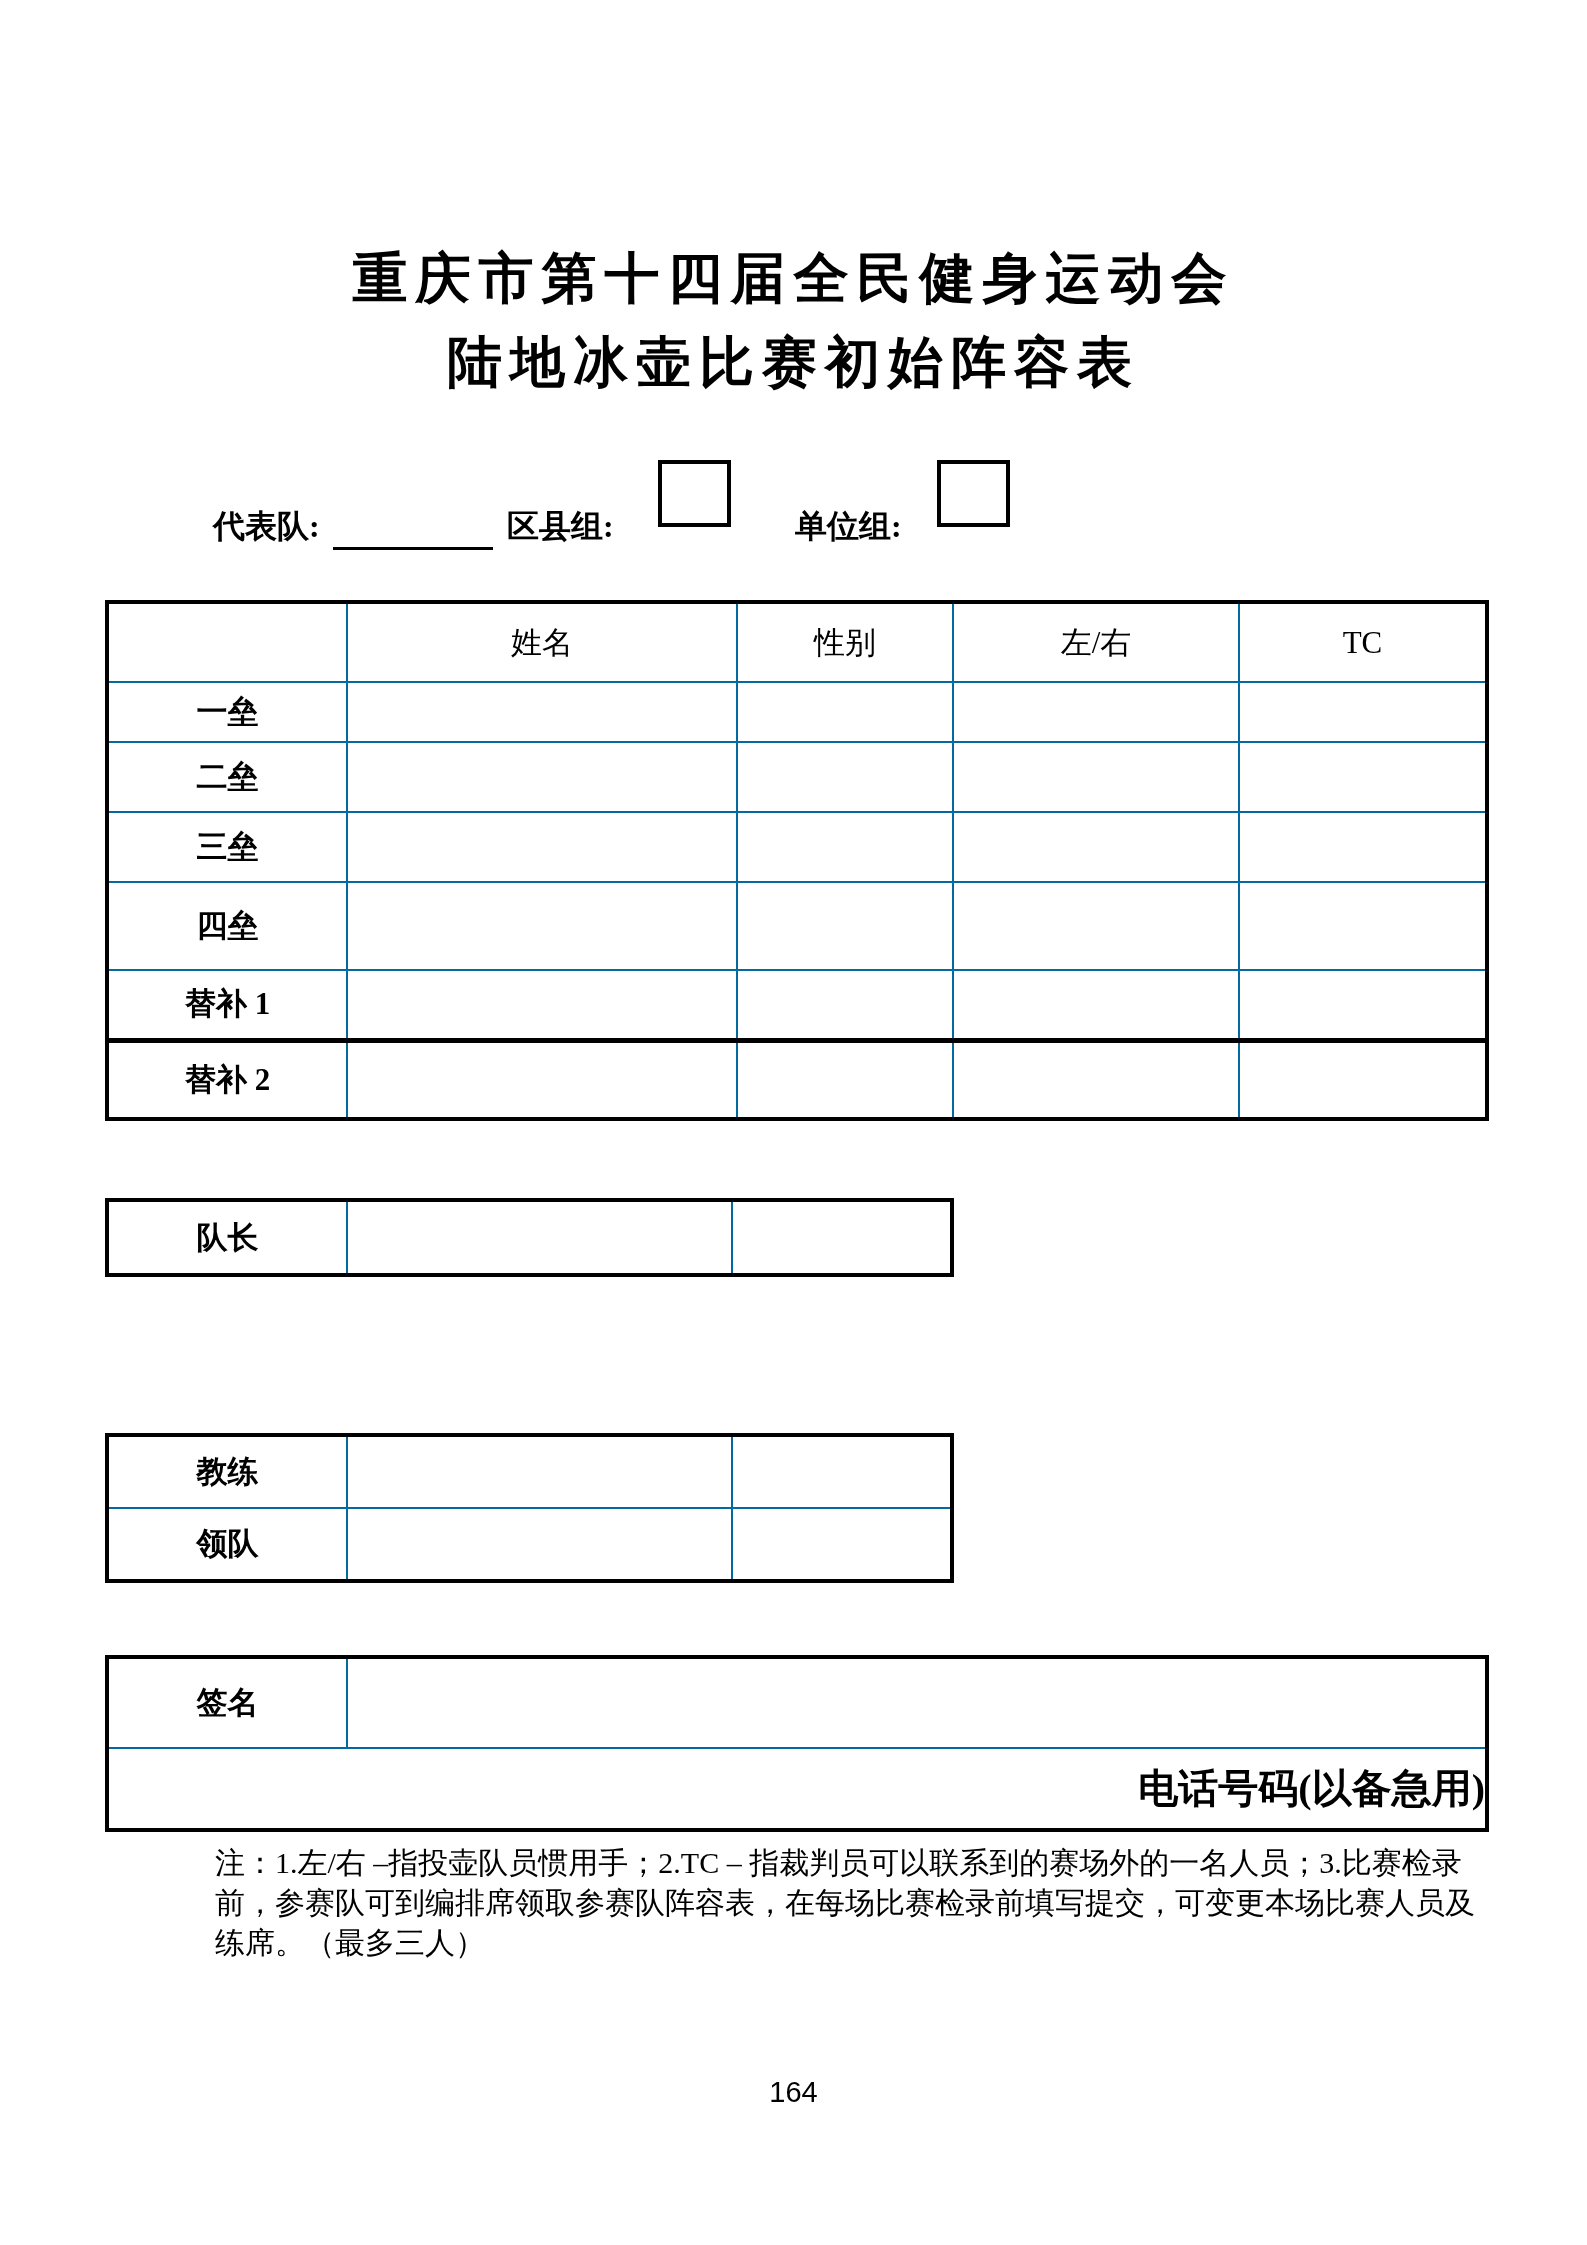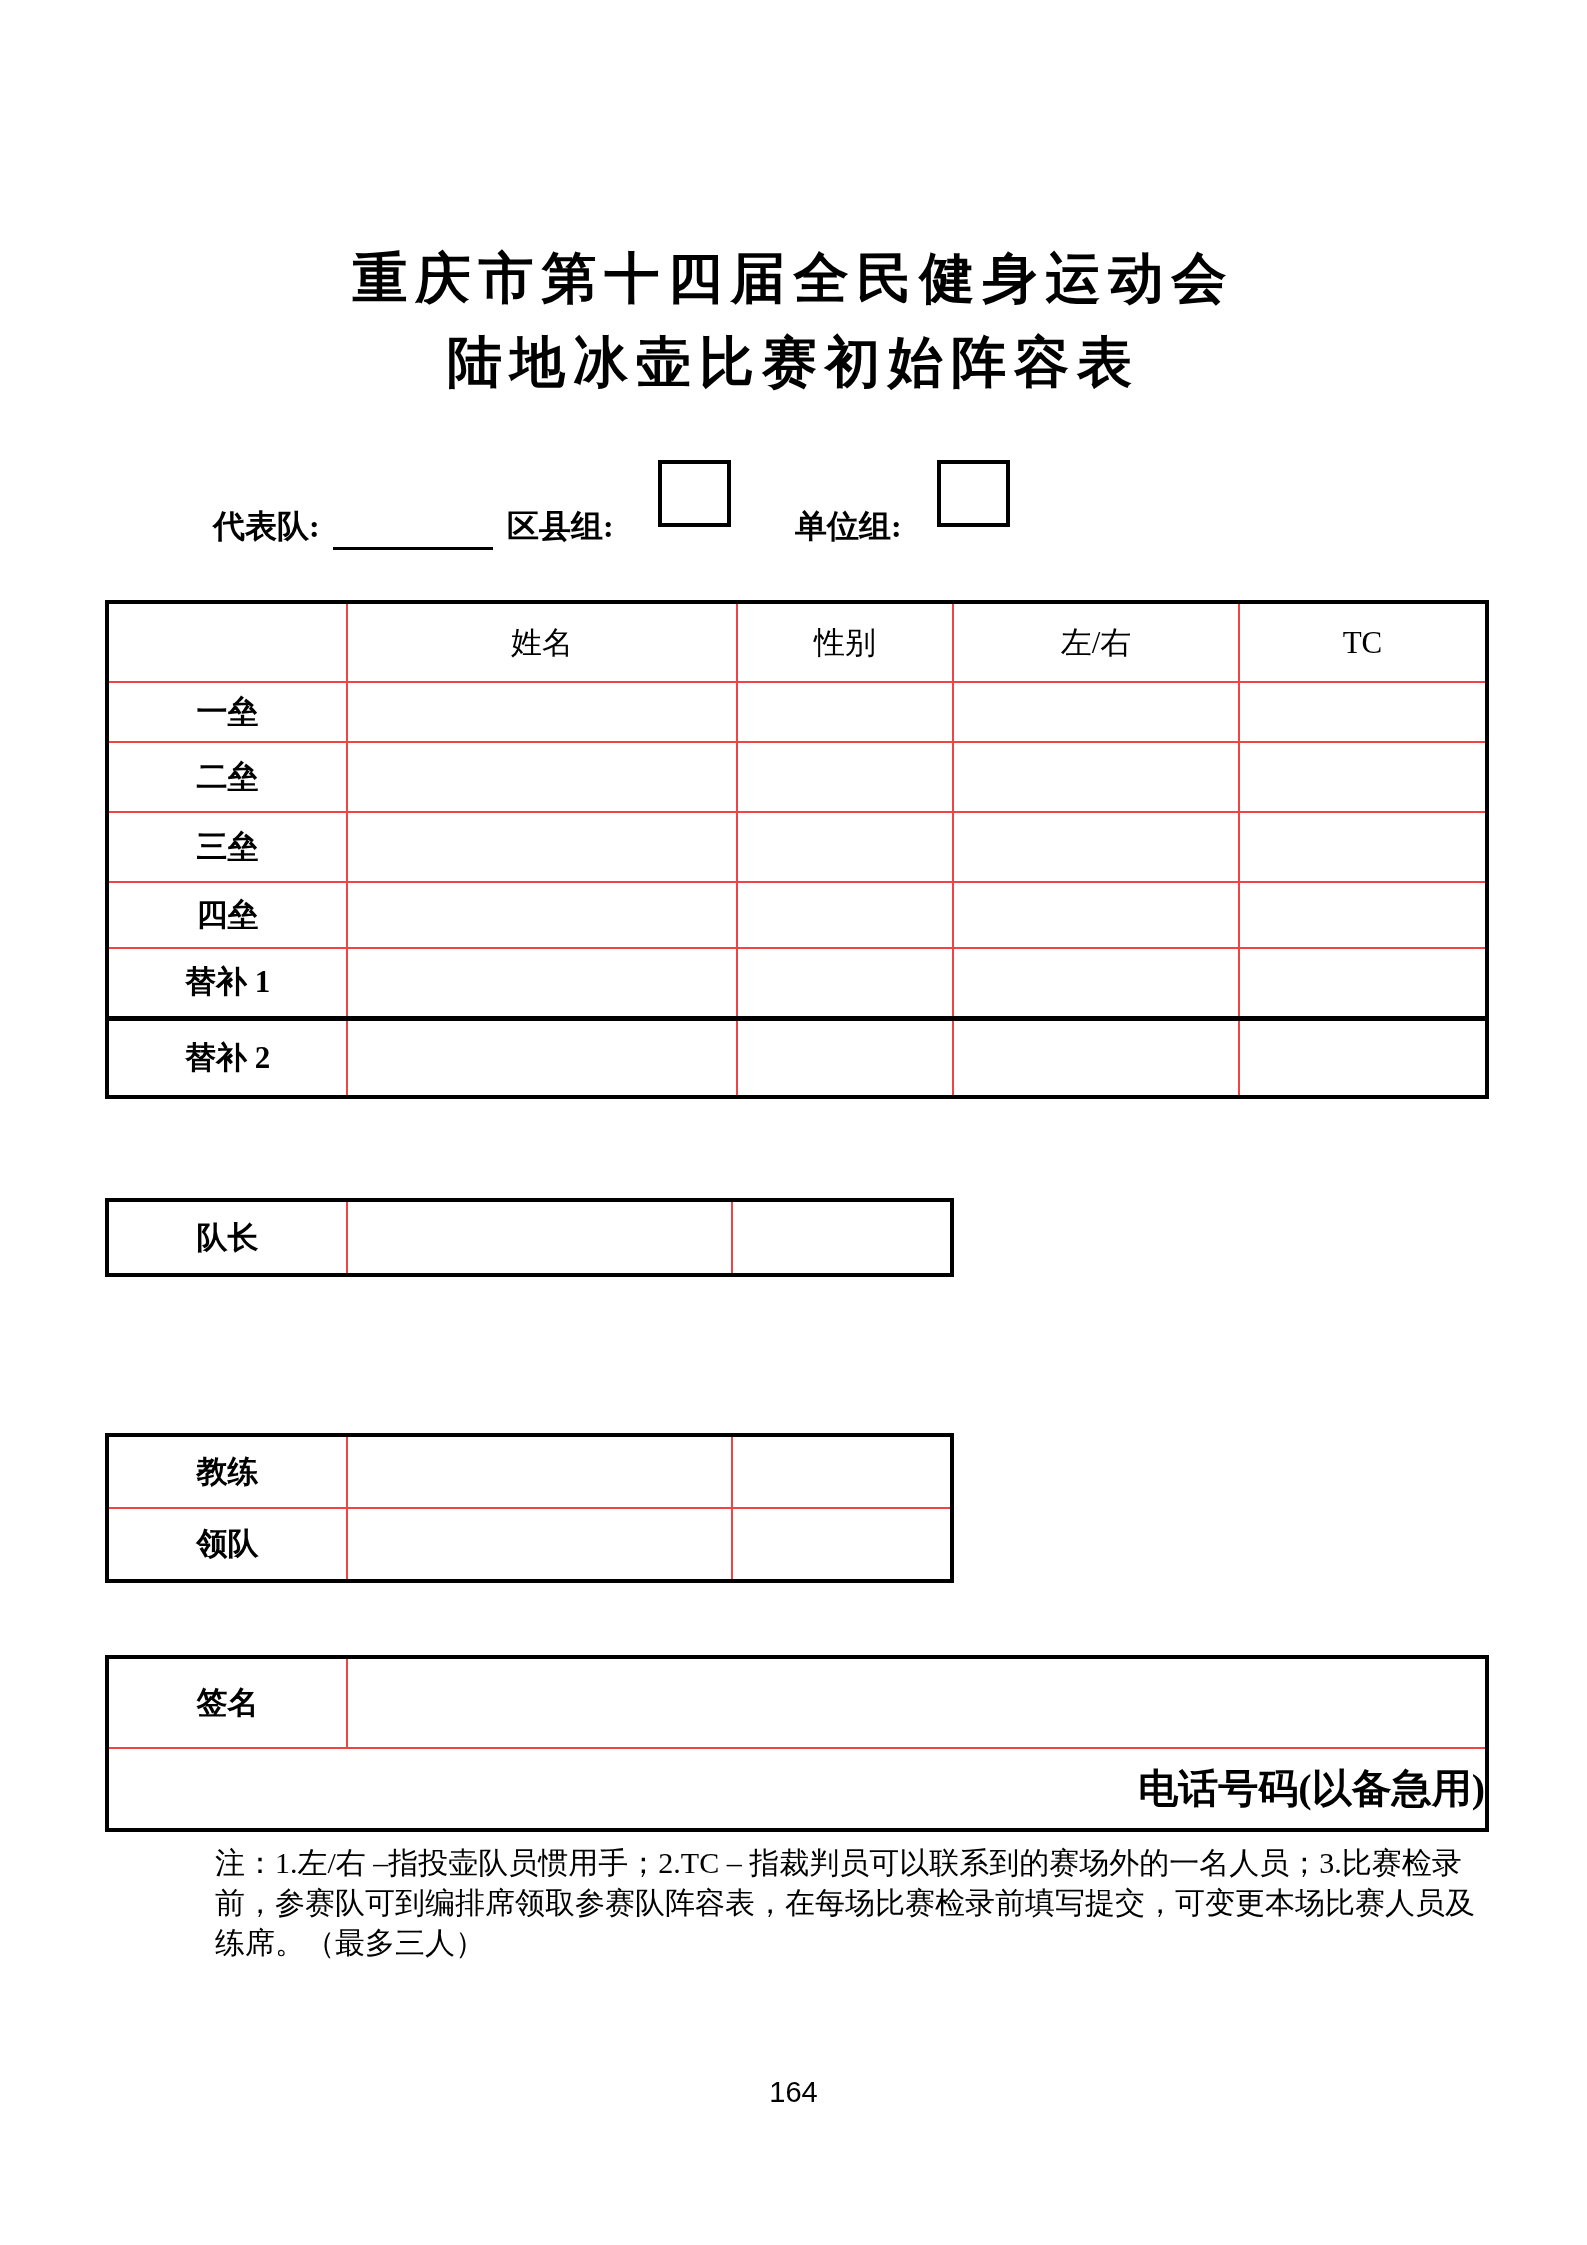--- a/index.html
+++ b/index.html
@@ -17,21 +17,21 @@
   .title2{top:330px;}
 
   
   .flabel{font-weight:bold;font-size:32px;line-height:40px;white-space:nowrap;}
   .blankline{border-bottom:3px solid #000;}
   .checkbox{border:4px solid #000;background:#fff;}
 
   
   table{border-collapse:collapse;table-layout:fixed;}
   table.frm{border:4px solid #000;}
-  table.frm td{border:2px solid #ef4444;padding:0;vertical-align:middle;overflow:hidden;}
+  table.frm td{border:2px solid #0369a1;padding:0;vertical-align:middle;overflow:hidden;}
   td.rowlbl{font-weight:bold;font-size:31px;text-align:center;}
   td.hcell{font-weight:normal;font-size:31px;text-align:center;}
   tr.sep td{border-top:5px solid #000;}
   td.phone{font-weight:bold;font-size:40px;text-align:right;padding-left:16px;}
 
   
   .notes{left:215px;top:1843px;width:1252px;font-size:30px;line-height:40px;}
   .notes .nline{white-space:nowrap;}
 
   
@@ -80,21 +80,21 @@
     <td></td>
     <td></td>
   </tr>
   <tr style="height:70px;">
     <td class="rowlbl">三垒</td>
     <td></td>
     <td></td>
     <td></td>
     <td></td>
   </tr>
-  <tr style="height:66px;">
+  <tr style="height:88px;">
     <td class="rowlbl">四垒</td>
     <td></td>
     <td></td>
     <td></td>
     <td></td>
   </tr>
   <tr style="height:70px;">
     <td class="rowlbl">替补 1</td>
     <td></td>
     <td></td>

